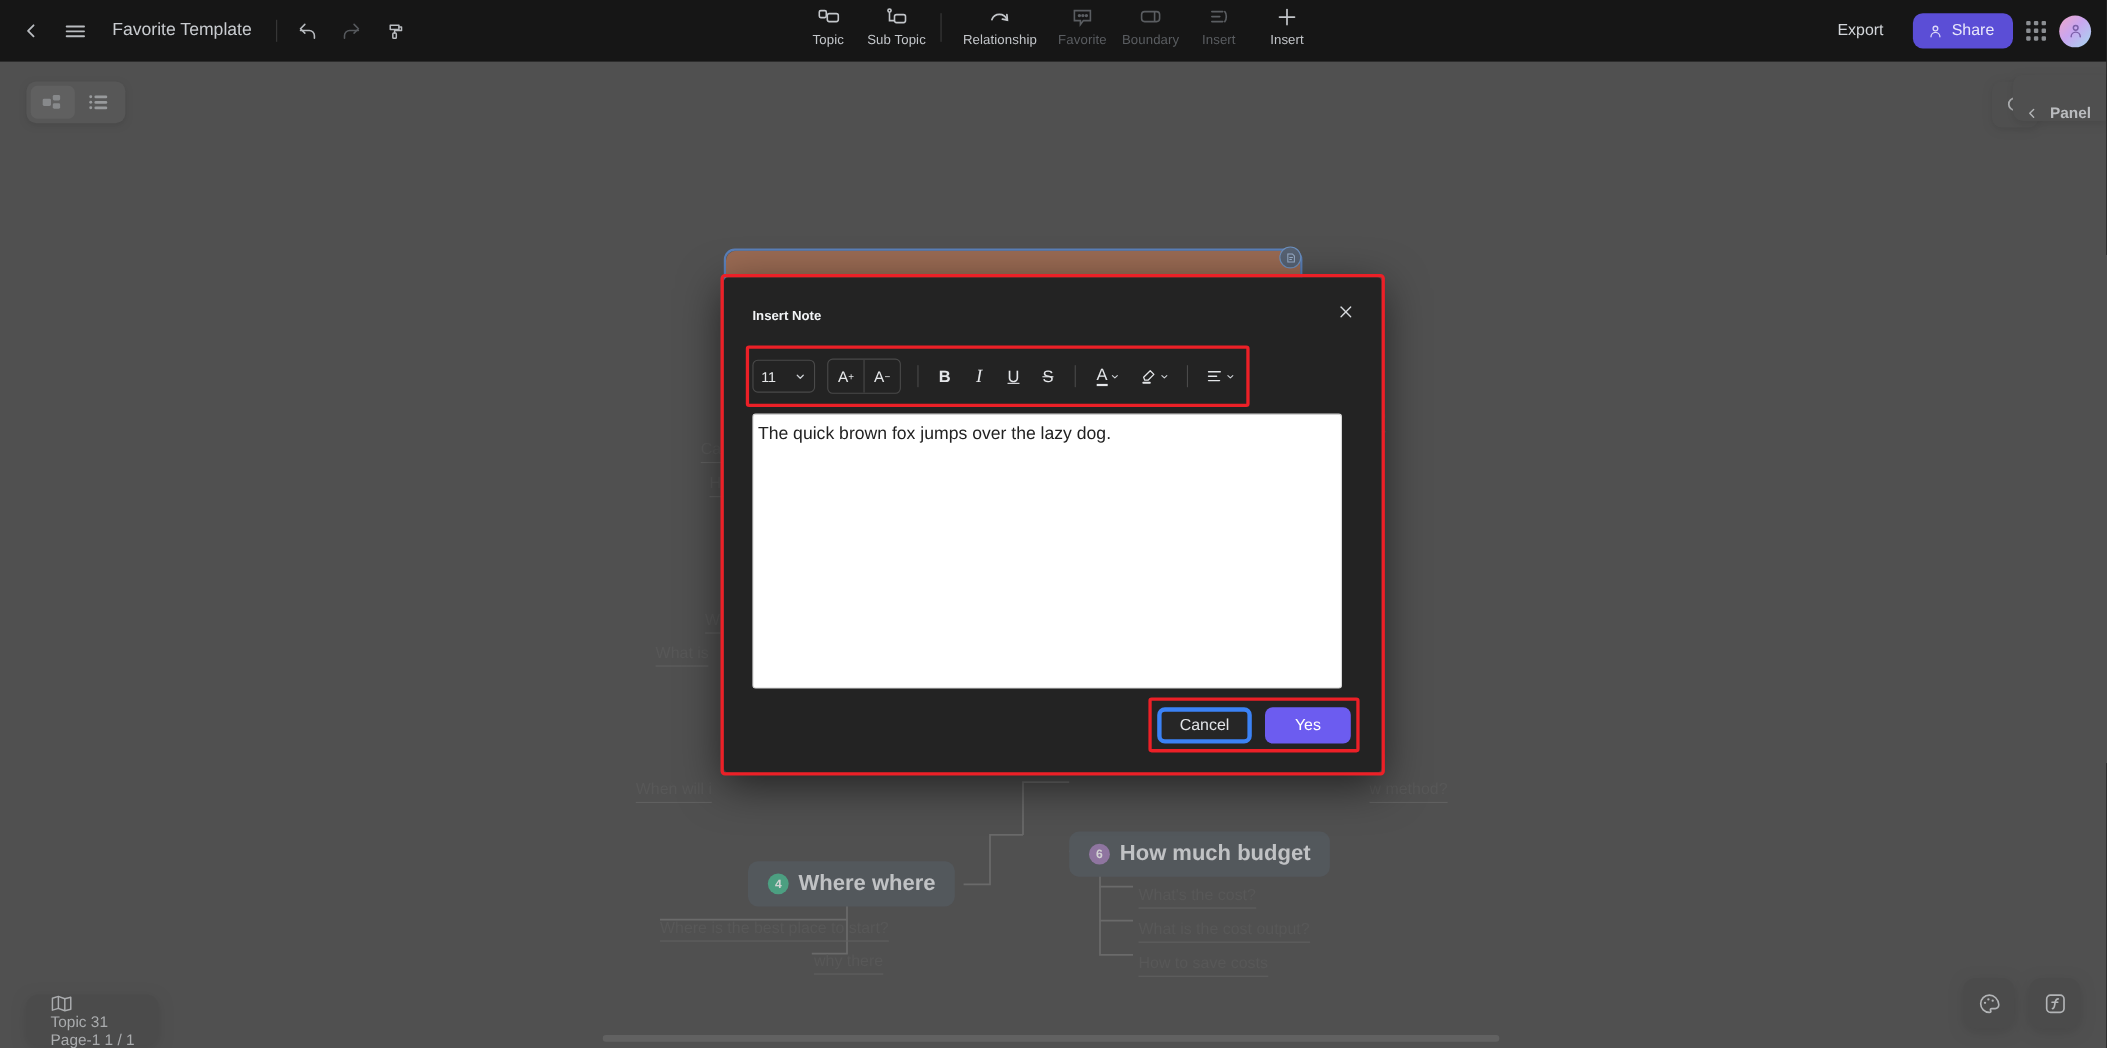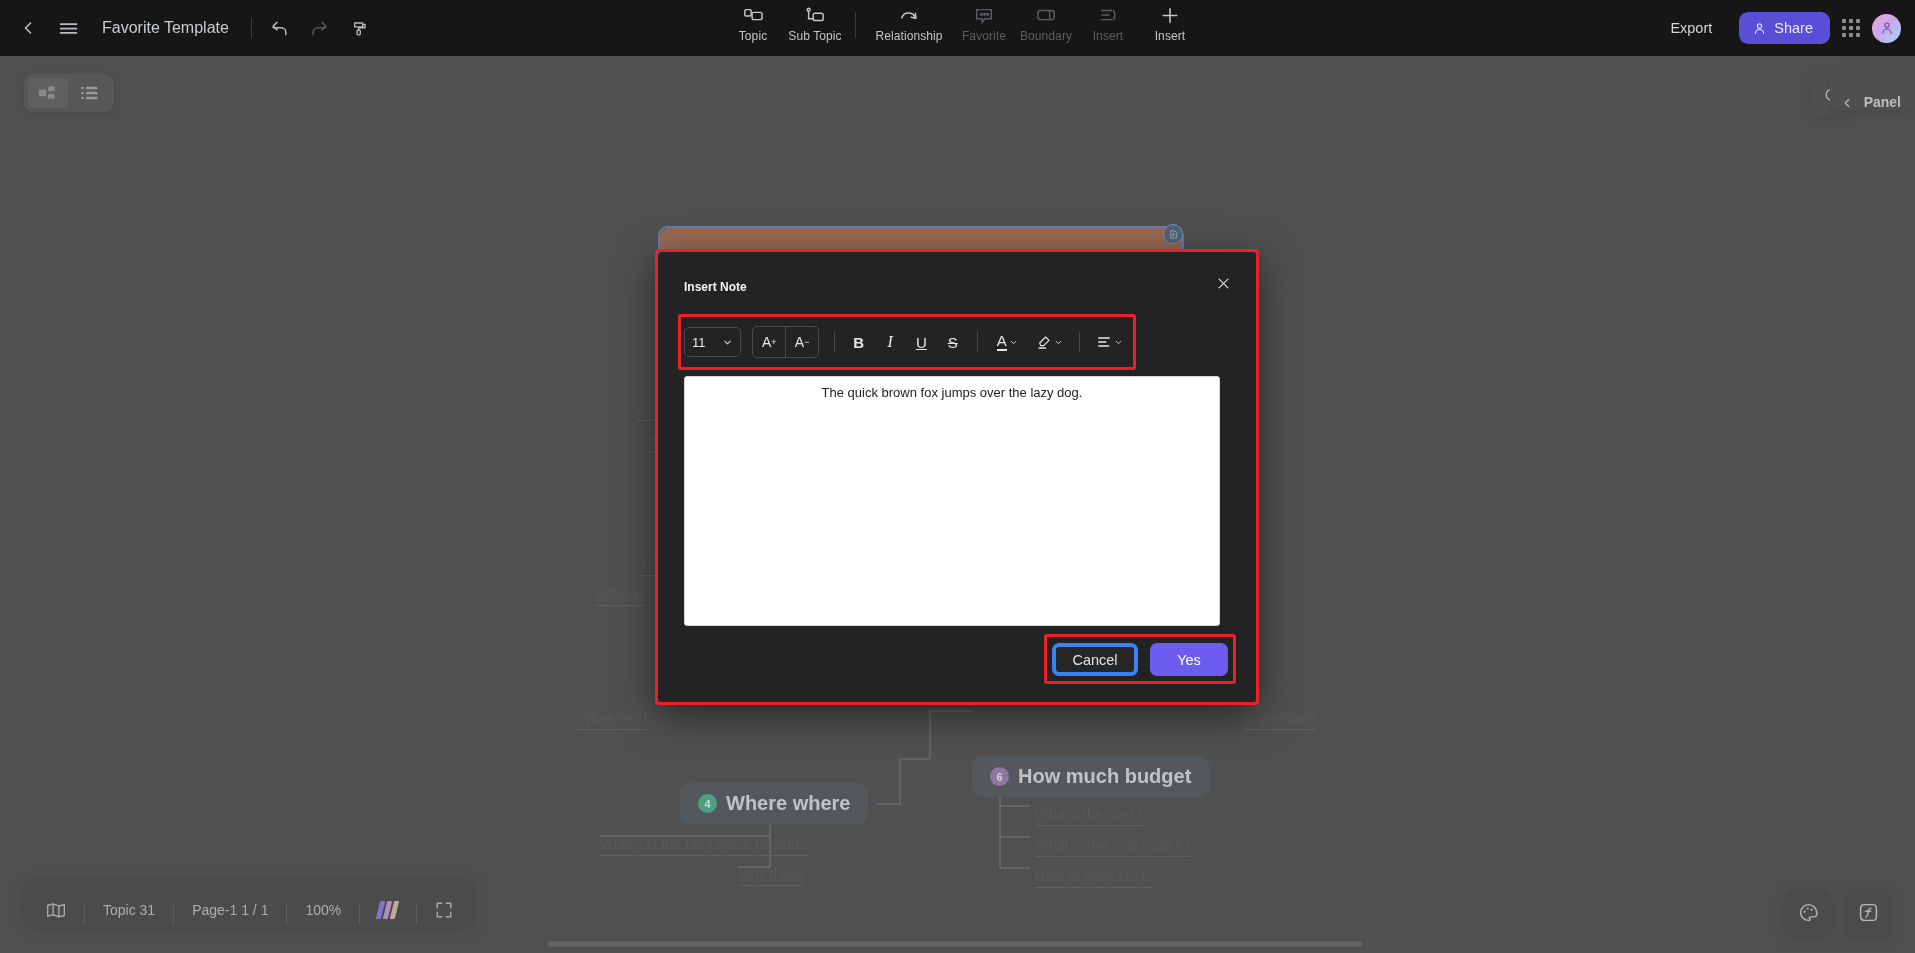--- a/index.html
+++ b/index.html
@@ -92,23 +92,23 @@
   }
   .panel-tab {
     position: absolute; right: 0; top: 12px; height: 42px; background:#1d1d1d;
     border-radius: 9px 0 0 9px; display:flex; align-items:flex-end; gap:10px;
     padding: 0 14px 0 10px; cursor:pointer; box-shadow:0 2px 8px rgba(0,0,0,.45);
   }
   .panel-tab span { color:#d5d8dc; font-size:14px; font-weight:600; }
 
   
   .statusbar {
-    position: absolute; left: 24px; bottom: 28px; height: 46px;
-    background: #161616; border-radius: 11px; display:flex; align-items:flex-end;
-    box-shadow: 0 3px 12px rgba(0,0,0,.5); padding: 0 4px;
+    position: absolute; left: 24px; bottom: 3px; height: 46px;
+    background: #161616; border-radius: 11px; display:flex; align-items:flex-start;
+    box-shadow: 0 3px 12px rgba(0,0,0,.5); padding: 0 4px; flex-direction: column;
   }
   .sb-cell { padding: 0 18px; color:#b9bcc0; font-size:14px; display:flex;
              align-items:center; gap:9px; cursor:pointer; height:30px; }
   .sb-sep { width:1px; height:22px; background:#343434; }
   .ai-ic { width: 20px; height: 18px; display:flex; gap:2px; transform: skewX(-14deg); }
   .ai-ic i { display:block; width:5px; height:18px; border-radius:1px; }
 
   
   .fabs { position:absolute; right:24px; bottom:18px; display:flex; gap:14px; }
   .fab { width:46px; height:46px; background:#161616; border-radius:11px;
@@ -201,24 +201,23 @@
   .az-btn + .az-btn { border-left:1px solid #4a4a4a; }
   .fdiv { width:1px; height:20px; background:#4a4a4a; margin:0 8px; }
   .fbtn { width:31px; height:30px; display:flex; align-items:center;
           justify-content:center; color:#e4e6e9; cursor:pointer; border-radius:4px;
           font-size:15px; }
   .fbtn.wide { width:42px; gap:2px; }
 
   .note-area {
     position:absolute; left:26px; top:124px; width:536px; height:250px;
     background:#fff; border-radius:3px; border:1px solid #d6d6d6;
-    color:#222; font-size:13px; padding:7px 4px 7px 4px;
+    color:#222; font-size:16px; padding:7px 4px 7px 4px;
     font-family:"Liberation Sans", sans-serif; resize:none; outline:none;
     line-height:1.4;
-    text-align:center;
   }
   .dlg-actions {
     position:absolute; right:28px; bottom:26px; display:flex; gap:12px;
     align-items:center;
   }
   .btn-cancel {
     min-width:86px; height:33px; border:4px solid #3b82f6; border-radius:7px;
     color:#e2e4e7; font-size:14.5px; display:flex; align-items:center;
     justify-content:center; cursor:pointer; background:#262626;
   }

